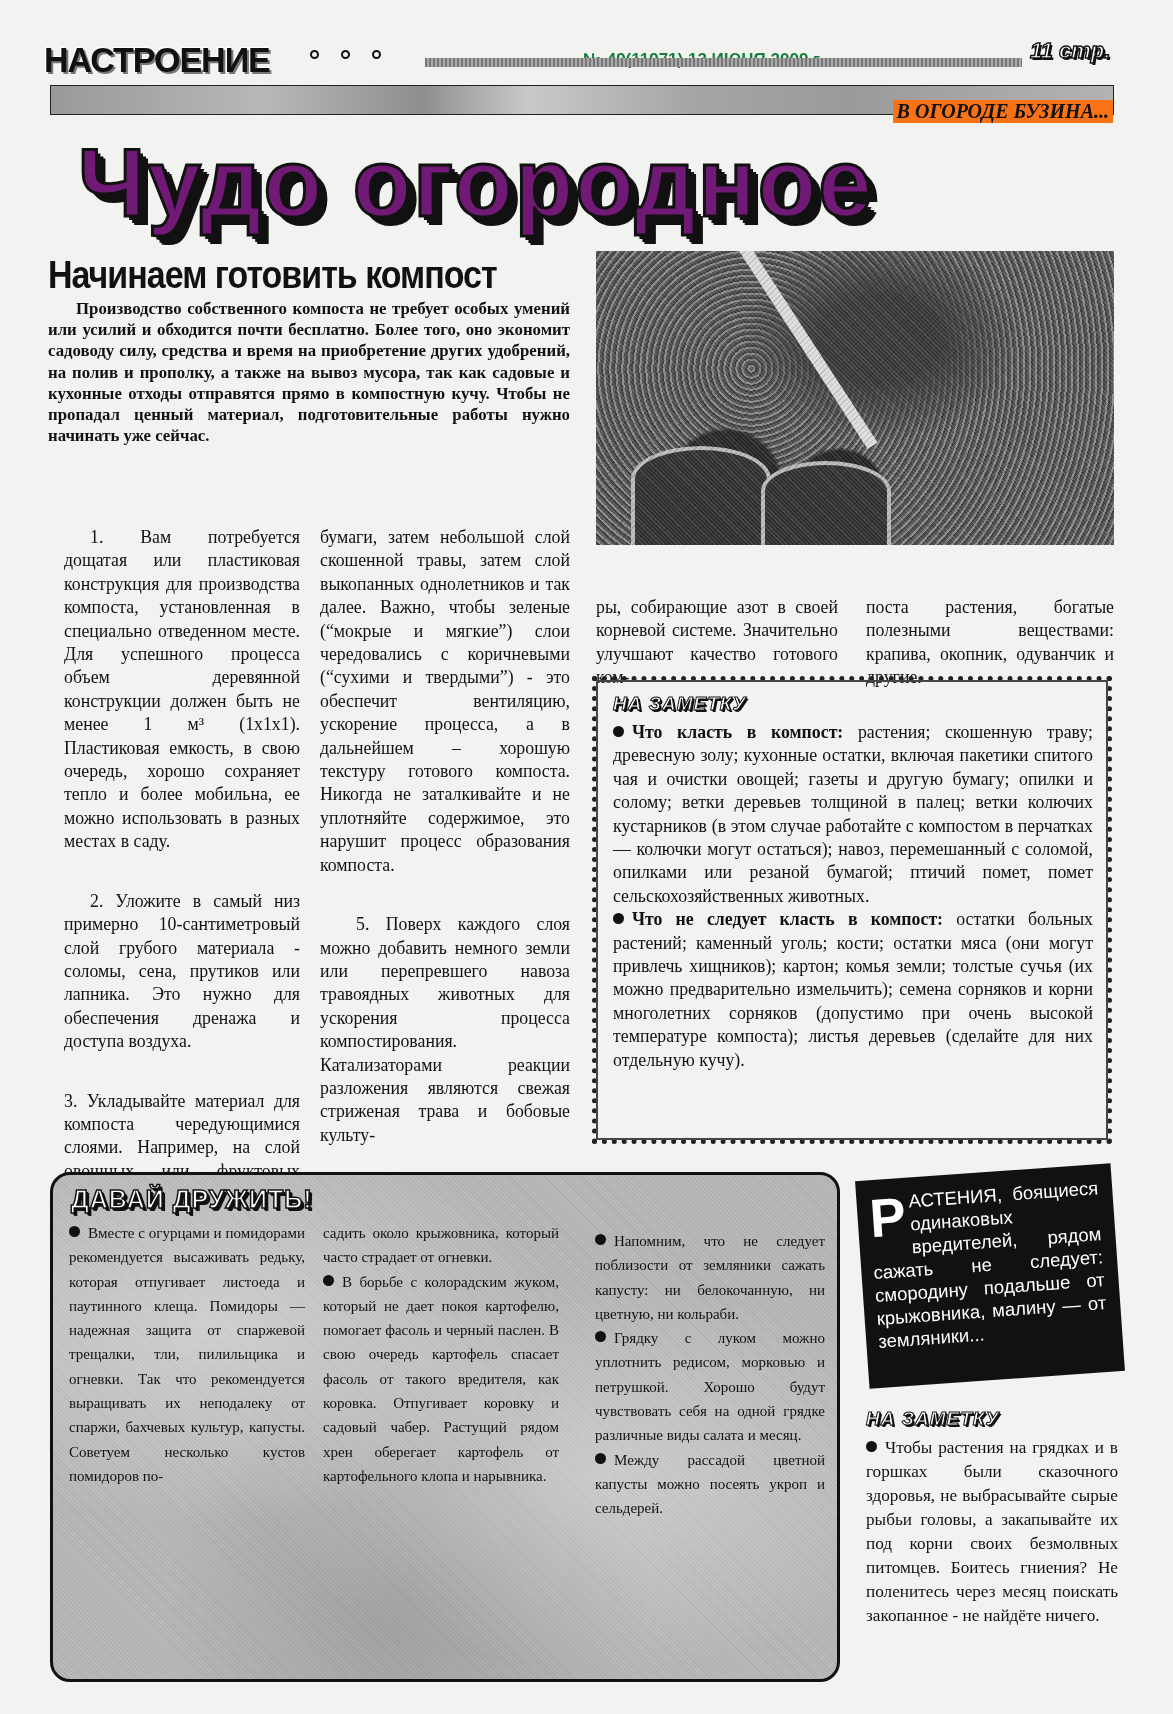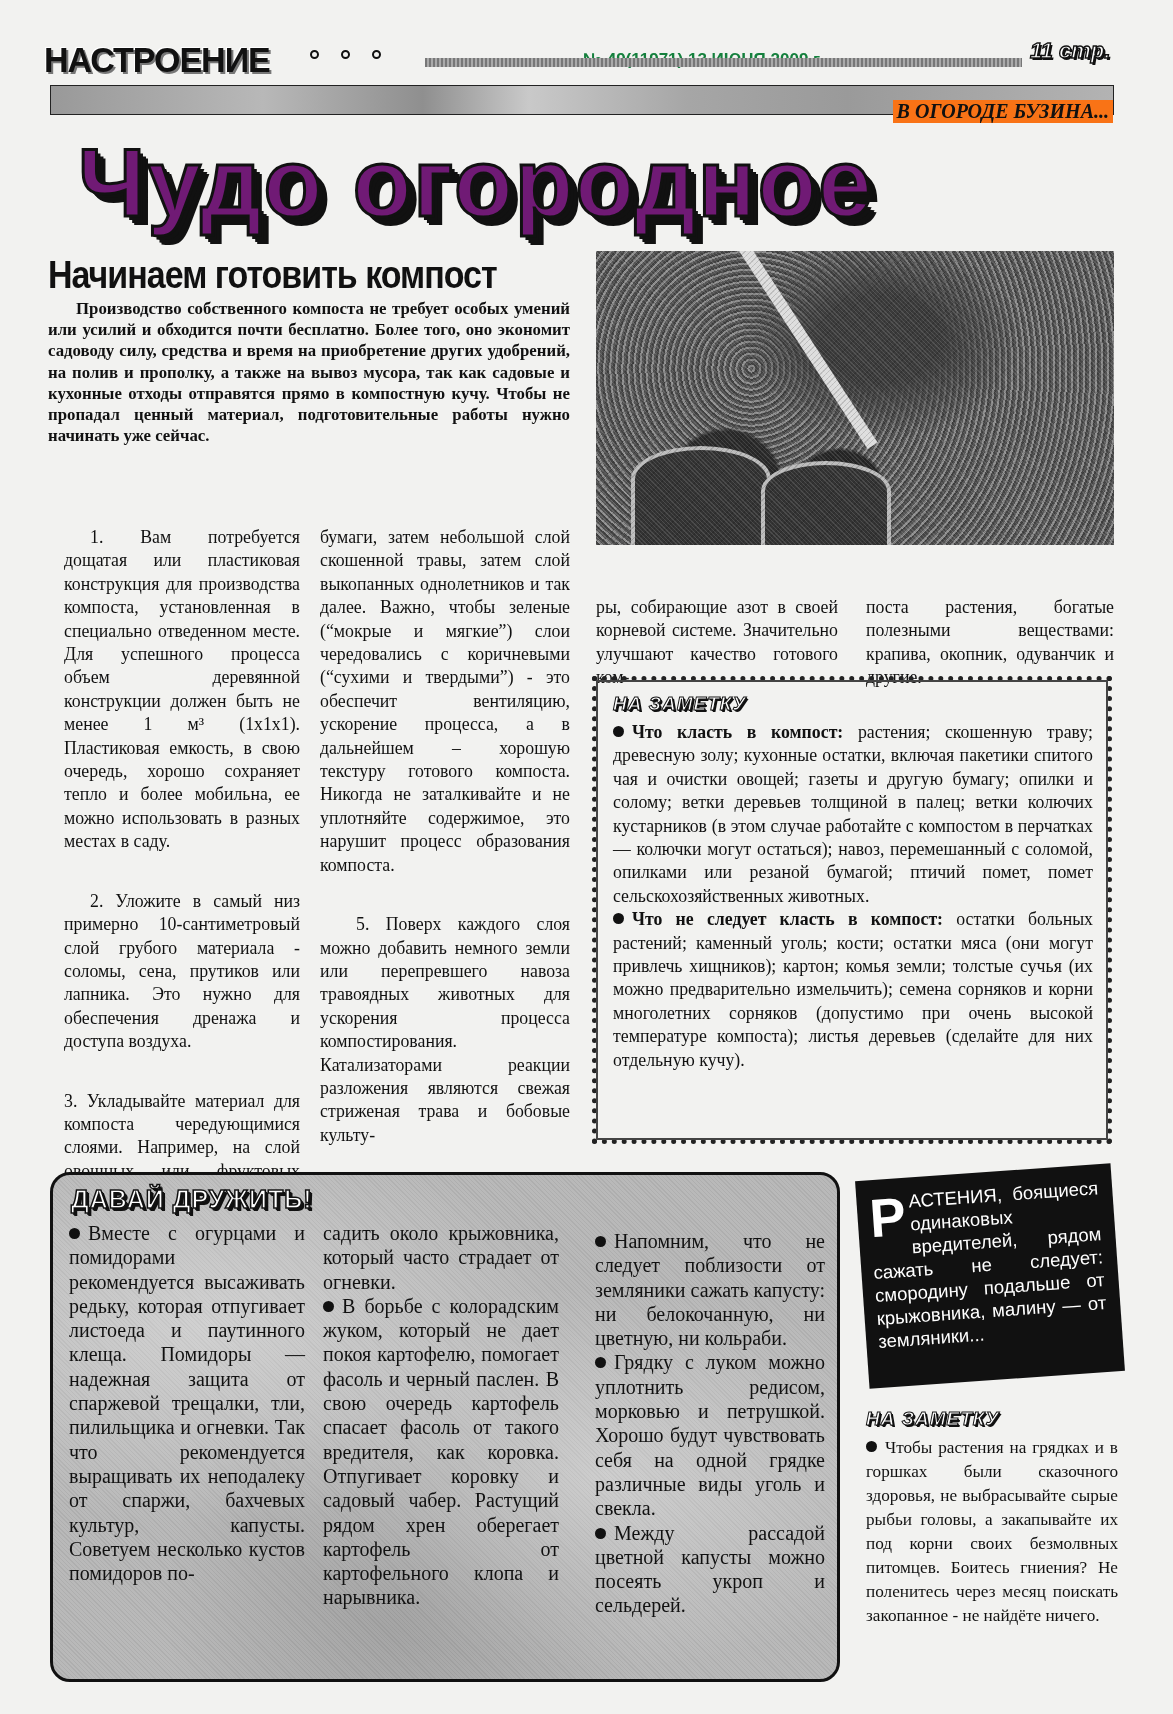--- a/index.html
+++ b/index.html
@@ -117,21 +117,21 @@
       radial-gradient(ellipse at 70% 60%, rgba(255,255,255,0.3), transparent 45%),
       radial-gradient(ellipse at 45% 85%, rgba(0,0,0,0.12), transparent 40%),
       repeating-linear-gradient(45deg, rgba(0,0,0,0.06) 0 1px, transparent 1px 3px),
       #b9b9b9;
   }
   #friend-title {
     position: absolute; left: 18px; top: 10px;
     font-family: "Liberation Sans", sans-serif; font-weight: 900; font-size: 25px; letter-spacing: 1px;
     color: #fff; -webkit-text-stroke: 1.5px #111; text-shadow: 2px 2px 0 #111, 3px 3px 0 #111;
   }
-  .fcol { position: absolute; top: 46px; font-size: 20px; line-height: 24.3px; text-align: justify; }
+  .fcol { position: absolute; top: 46px; font-size: 15px; line-height: 24.3px; text-align: justify; }
   #fcol1 { left: 16px; width: 236px; }
   #fcol2 { left: 270px; width: 236px; }
   #fcol3 { left: 542px; width: 230px; margin-top: 8px; }
 
   
   #quote-box {
     position: absolute; left: 862px; top: 1172px; width: 256px; height: 208px;
     background: #111; color: #fff; transform: rotate(-4deg);
     padding: 12px 14px 10px 12px;
     font-family: "Liberation Sans", sans-serif; font-size: 18.5px; line-height: 23px; text-align: justify;
@@ -199,21 +199,21 @@
   <div id="friend-title">ДАВАЙ ДРУЖИТЬ!</div>
   <div id="fcol1" class="fcol">
     <p><span class="bullet"></span><span>Вместе с огурцами и помидорами рекомендуется высаживать редьку, которая отпугивает листоеда и паутинного клеща. Помидоры — надежная защита от спаржевой трещалки, тли, пилильщика и огневки. Так что рекомендуется выращивать их неподалеку от спаржи, бахчевых культур, капусты. Советуем несколько кустов помидоров по-</span></p>
   </div>
   <div id="fcol2" class="fcol">
     <p>садить около крыжовника, который часто страдает от огневки.</p>
     <p><span class="bullet"></span><span>В борьбе с колорадским жуком, который не дает покоя картофелю, помогает фасоль и черный паслен. В свою очередь картофель спасает фасоль от такого вредителя, как коровка. Отпугивает коровку и садовый чабер. Растущий рядом хрен оберегает картофель от картофельного клопа и нарывника.</span></p>
   </div>
   <div id="fcol3" class="fcol">
     <p><span class="bullet"></span><span>Напомним, что не следует поблизости от земляники сажать капусту: ни белокочанную, ни цветную, ни кольраби.</span></p>
-    <p><span class="bullet"></span><span>Грядку с луком можно уплотнить редисом, морковью и петрушкой. Хорошо будут чувствовать себя на одной грядке различные виды уголь и свекла.</span></p>
+    <p><span class="bullet"></span><span>Грядку с луком можно уплотнить редисом, морковью и петрушкой. Хорошо будут чувствовать себя на одной грядке различные виды салата и месяц.</span></p>
     <p><span class="bullet"></span><span>Между рассадой цветной капусты можно посеять укроп и сельдерей.</span></p>
   </div>
 </div>
 
 <div id="quote-box">
   <span id="quote-drop">Р</span>
   <span>АСТЕНИЯ, боящиеся одинаковых вредителей, рядом сажать не следует: смородину подальше от крыжовника, малину — от земляники...</span>
 </div>
 
 <div id="note2">

